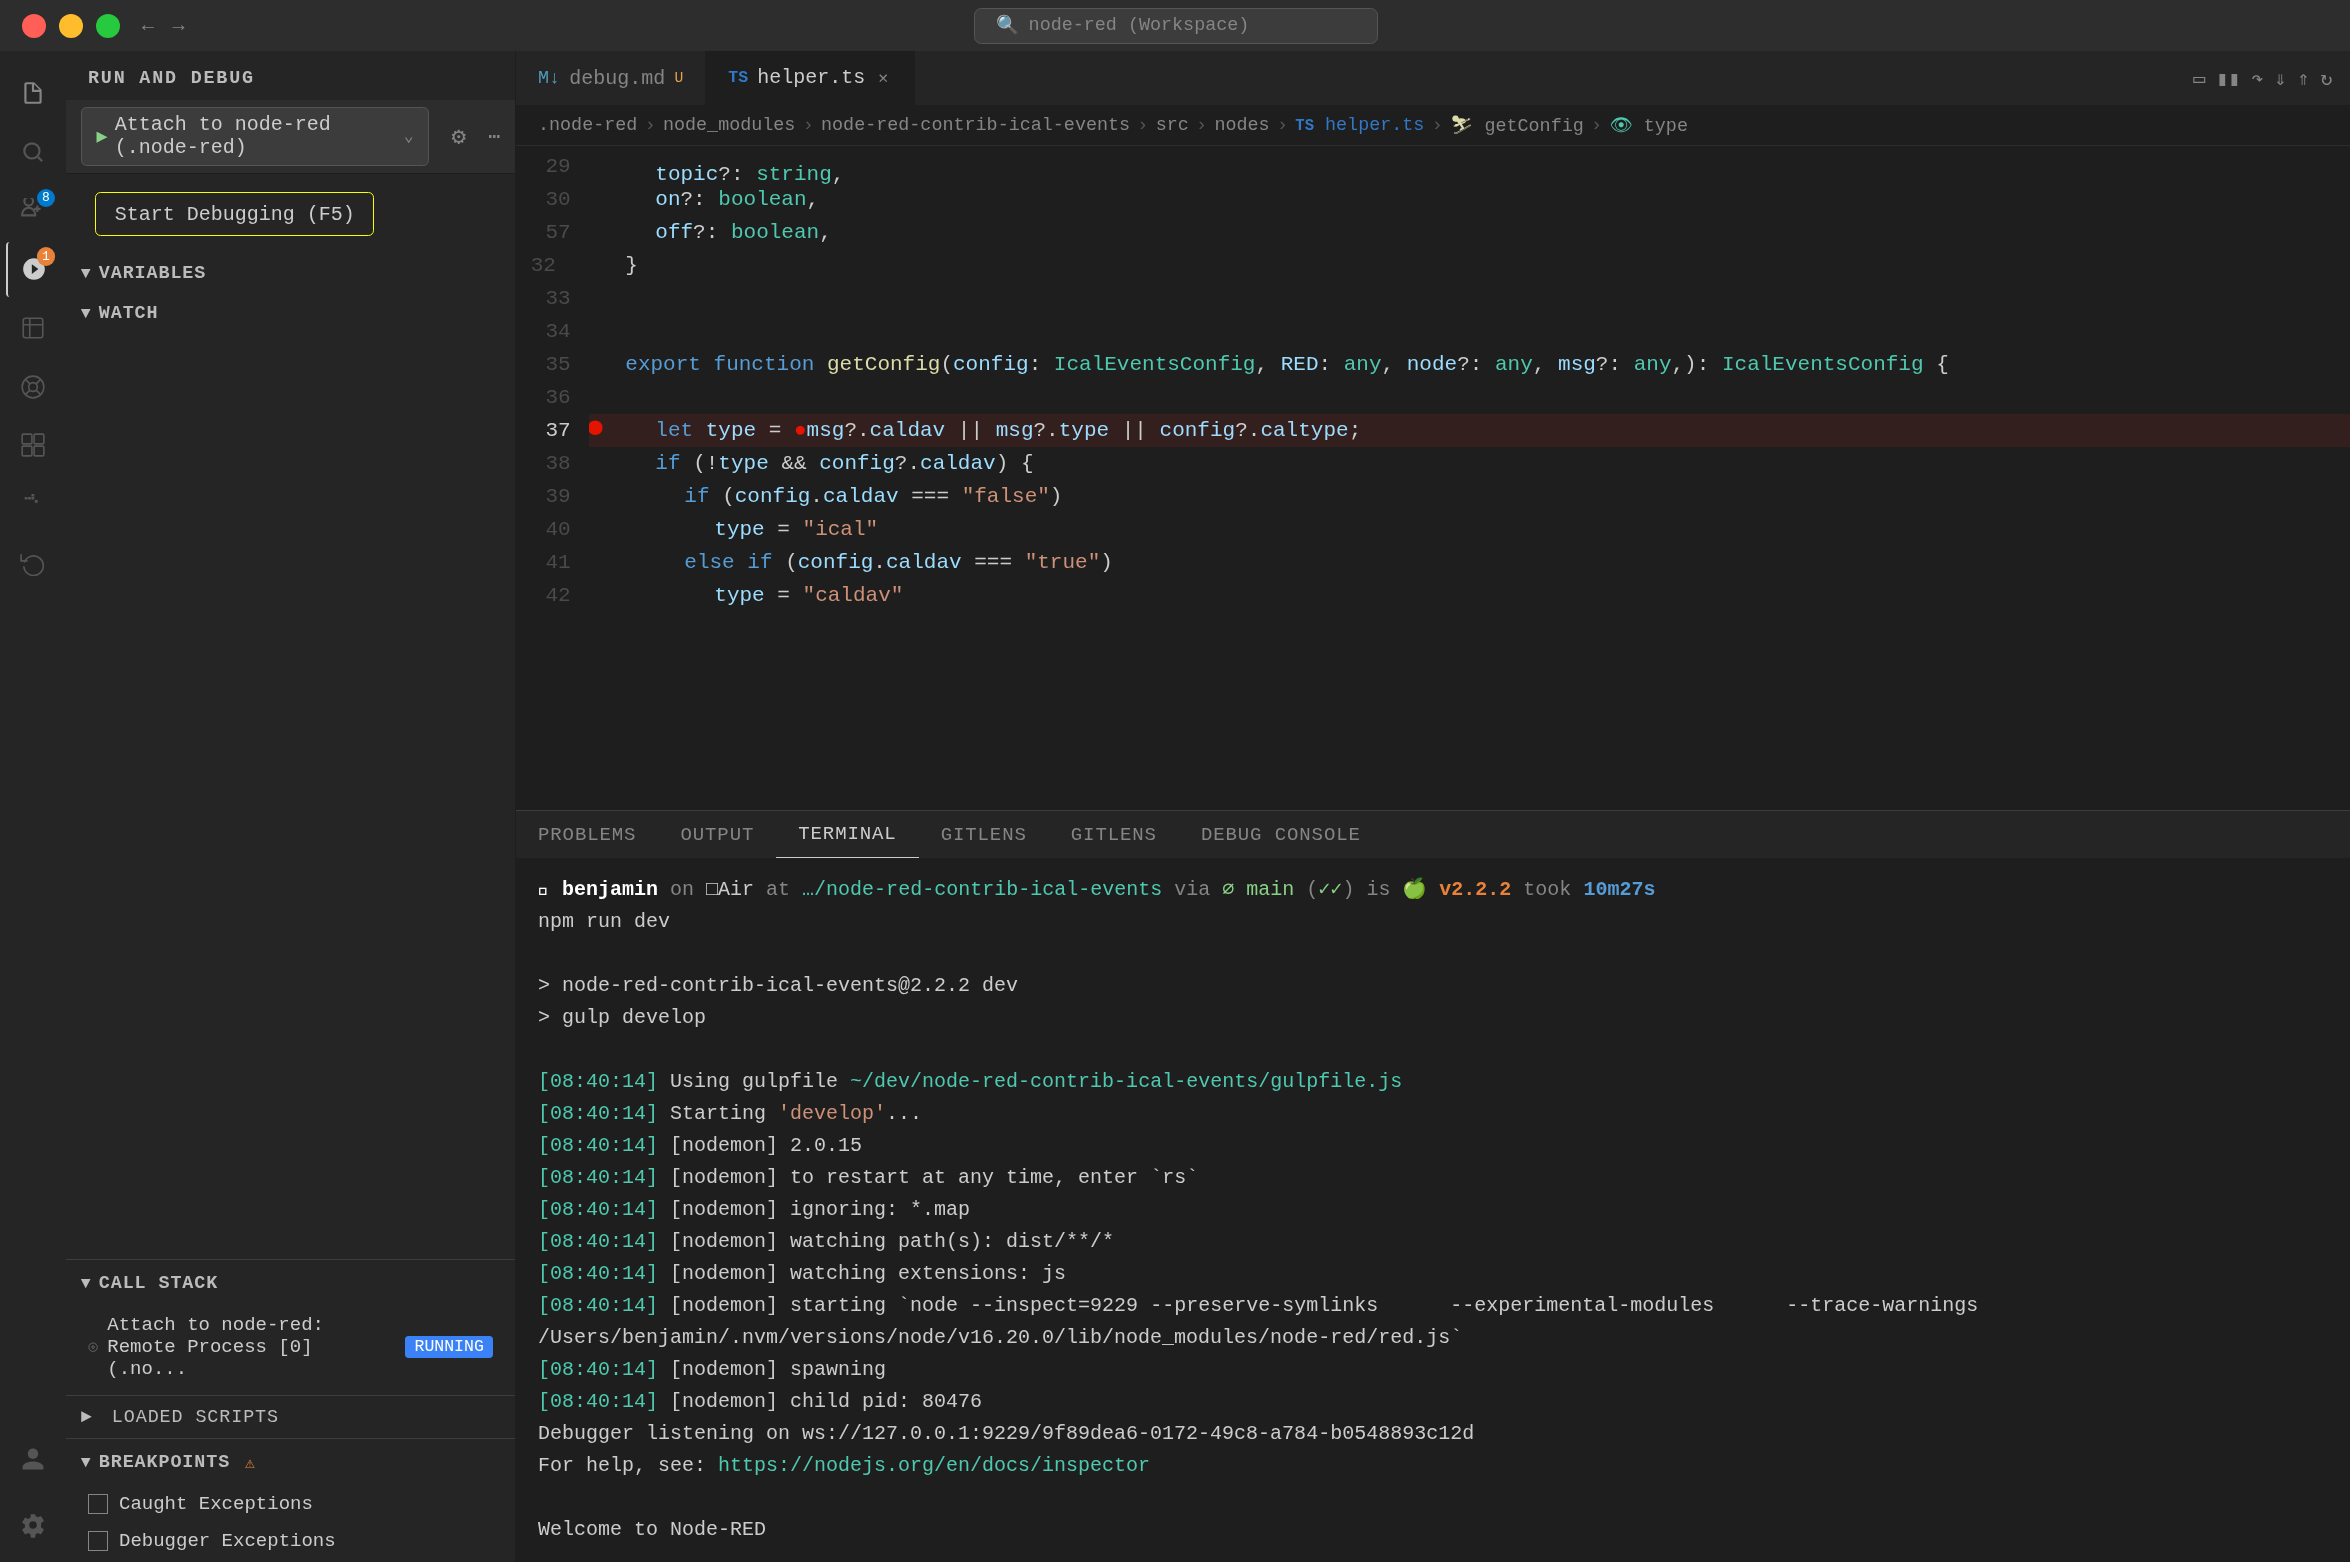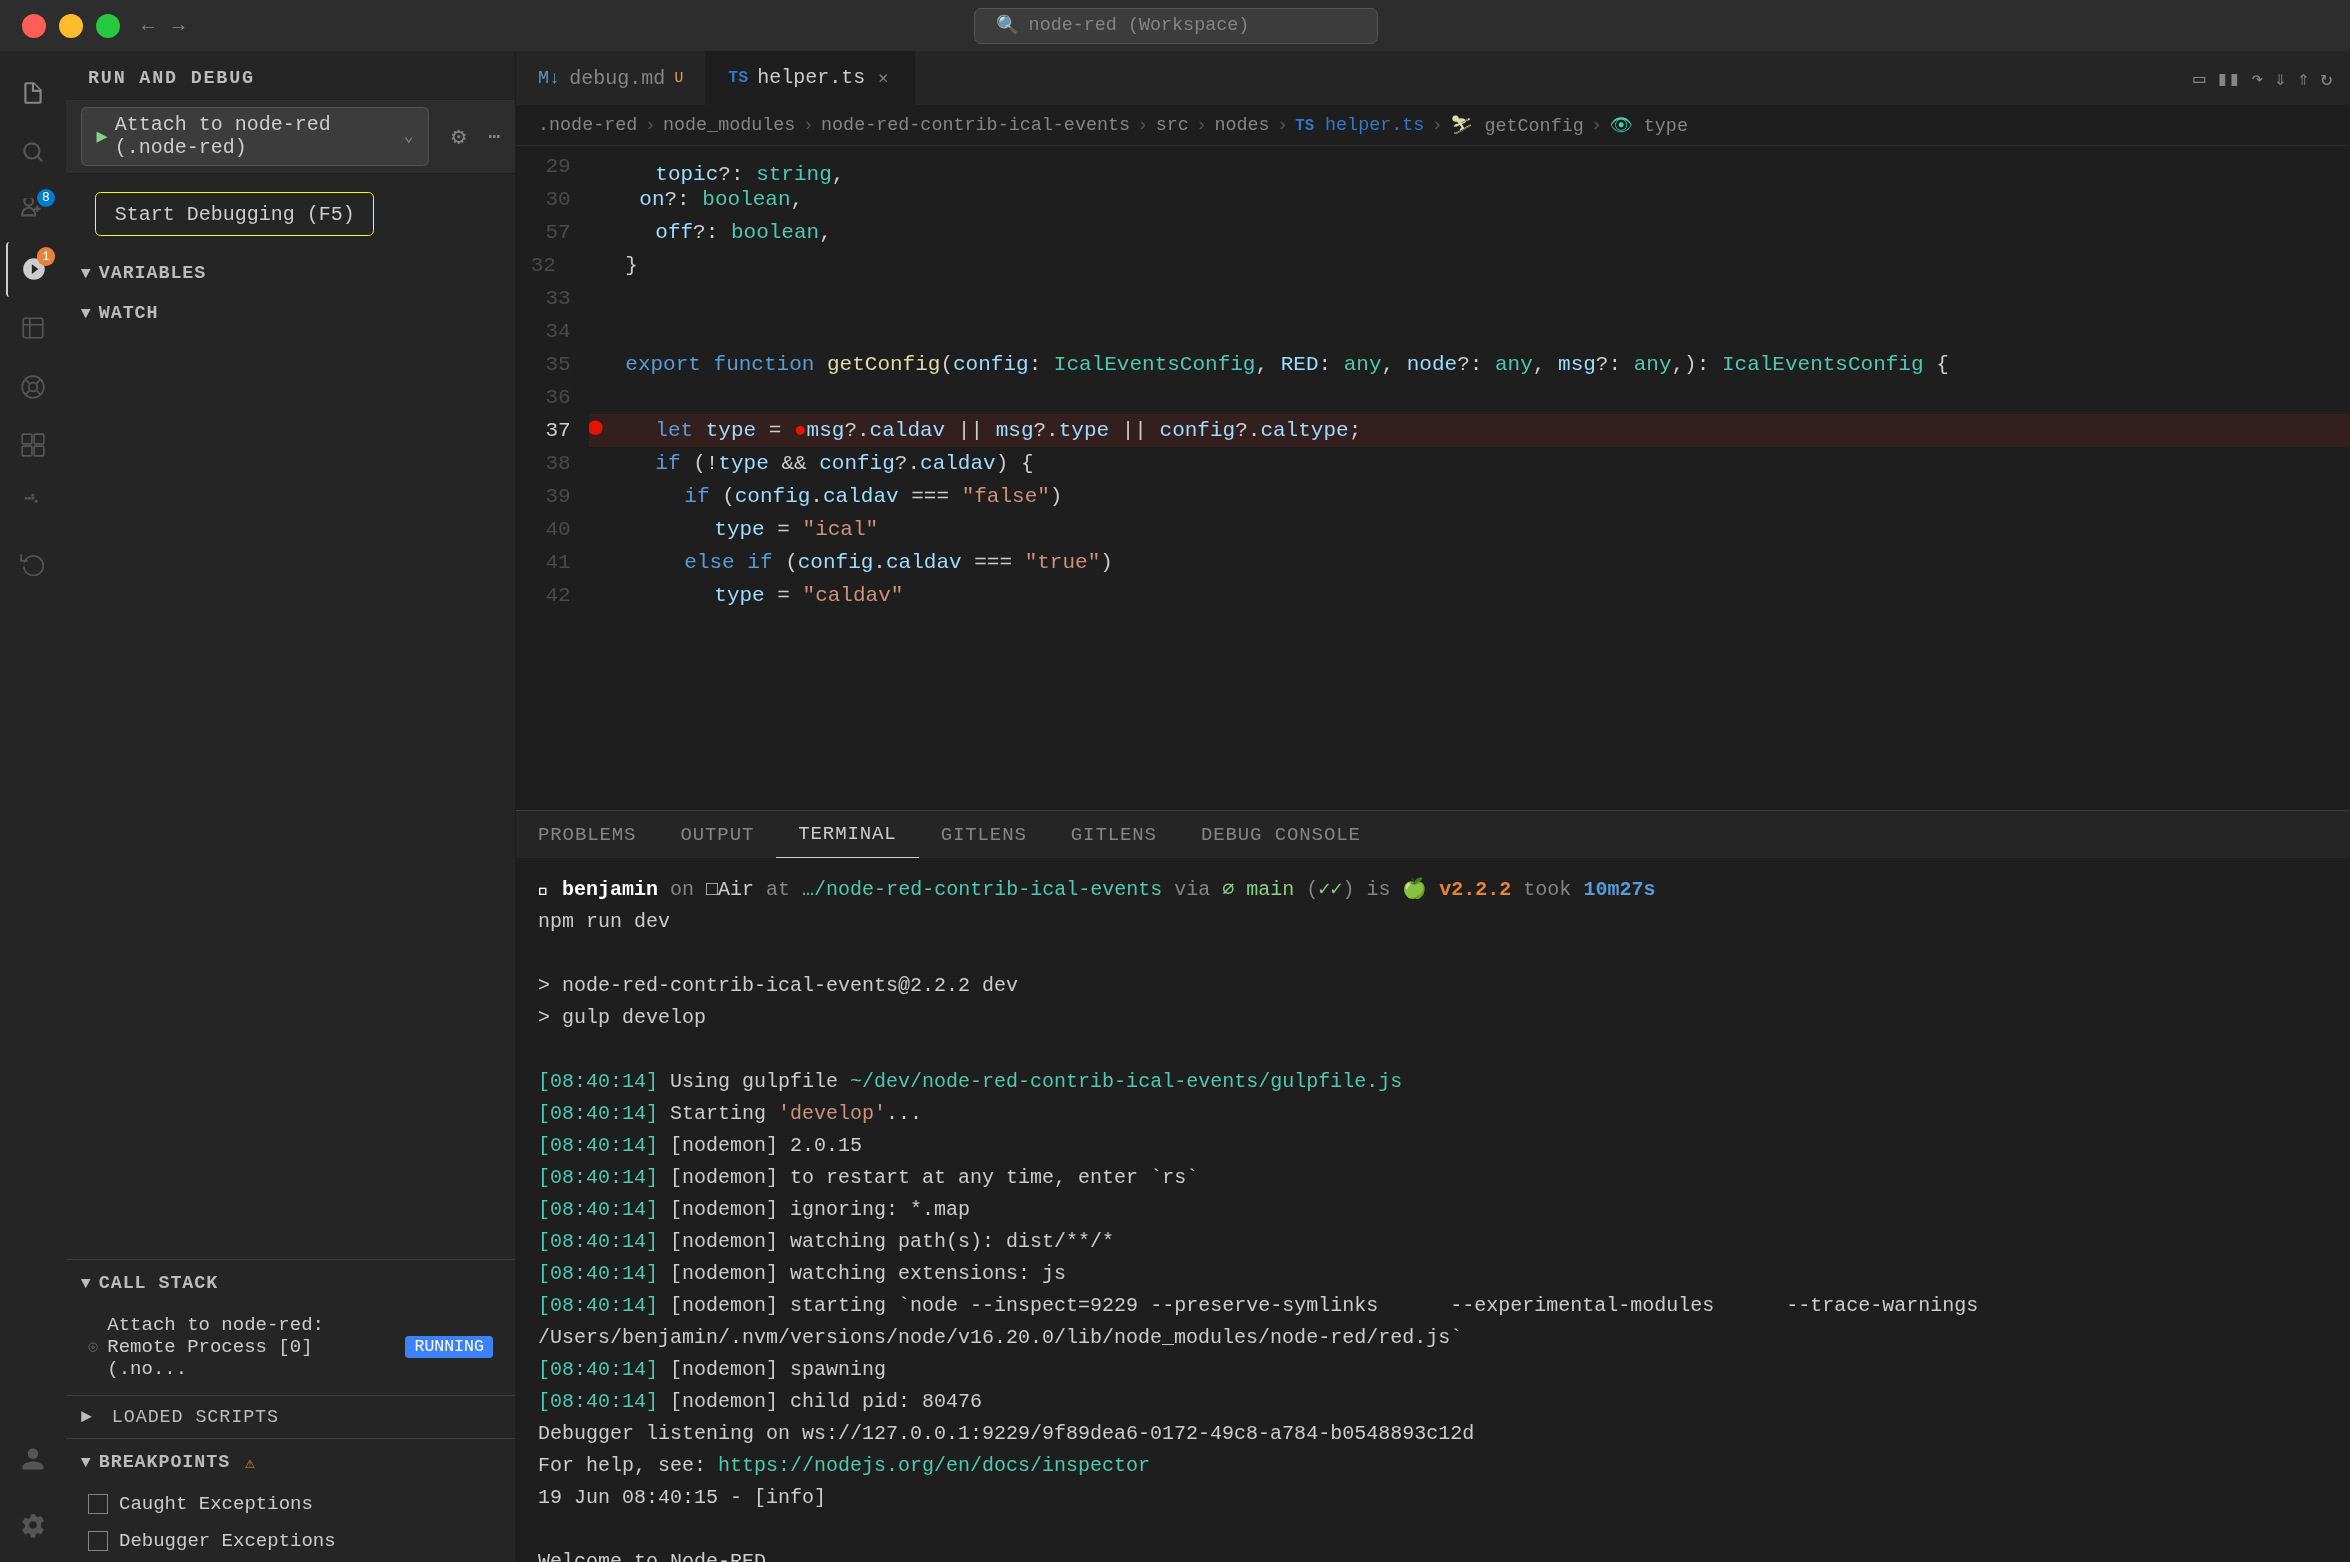--- a/index.html
+++ b/index.html
@@ -645,21 +645,21 @@
           <div style="height:33px;line-height:33px;">39</div>
           <div style="height:33px;line-height:33px;">40</div>
           <div style="height:33px;line-height:33px;">41</div>
           <div style="height:33px;line-height:33px;">42</div>
         </div>
         <div class="code-content">
           <div class="code-line">
             <span style="margin-left:59px;margin-top:16px;"><span class="prop">topic</span><span class="punc">?:</span> <span class="type">string</span><span class="punc">,</span></span>
           </div>
           <div class="code-line">
-            <span style="margin-left:43px;font-family:Liberation Mono, monospace;"><span class="prop">on</span><span class="punc">?:</span> <span class="type">boolean</span><span class="punc">,</span></span>
+            <span style="margin-left:59px;font-family:Liberation Mono, monospace;"><span class="prop">on</span><span class="punc">?:</span> <span class="type">boolean</span><span class="punc">,</span></span>
           </div>
           <div class="code-line">
             <span style="margin-left:59px;"><span class="prop">off</span><span class="punc">?:</span> <span class="type">boolean</span><span class="punc">,</span></span>
           </div>
           <div class="code-line">
             <span style="margin-left:29px;"><span class="punc">}</span></span>
           </div>
           <div class="code-line"></div>
           <div class="code-line"></div>
           <div class="code-line">
@@ -770,23 +770,20 @@
           <div>
             <span style="color:#4ec9b0;">[08:40:14]</span>
             <span style="color:#cccccc;"> [nodemon] child pid: 80476</span>
           </div>
           <div>
             <span style="color:#cccccc;">Debugger listening on ws://127.0.0.1:9229/9f89dea6-0172-49c8-a784-b0548893c12d</span>
           </div>
           <div>
             <span style="color:#cccccc;">For help, see: </span><span style="color:#4ec9b0;">https://nodejs.org/en/docs/inspector</span>
           </div>
-          <div>
-            <span style="color:#cccccc;">19 Jun 08:40:15 - [info]</span>
-          </div>
           <div>&nbsp;</div>
           <div>
             <span style="color:#cccccc;">Welcome to Node-RED</span>
           </div>
 
         </div>
       </div>
     </div>
   </div>
 </div>

